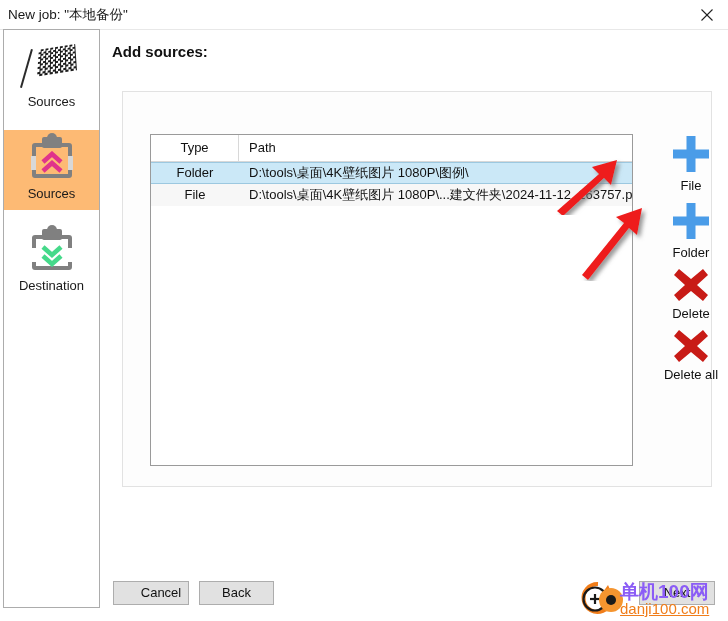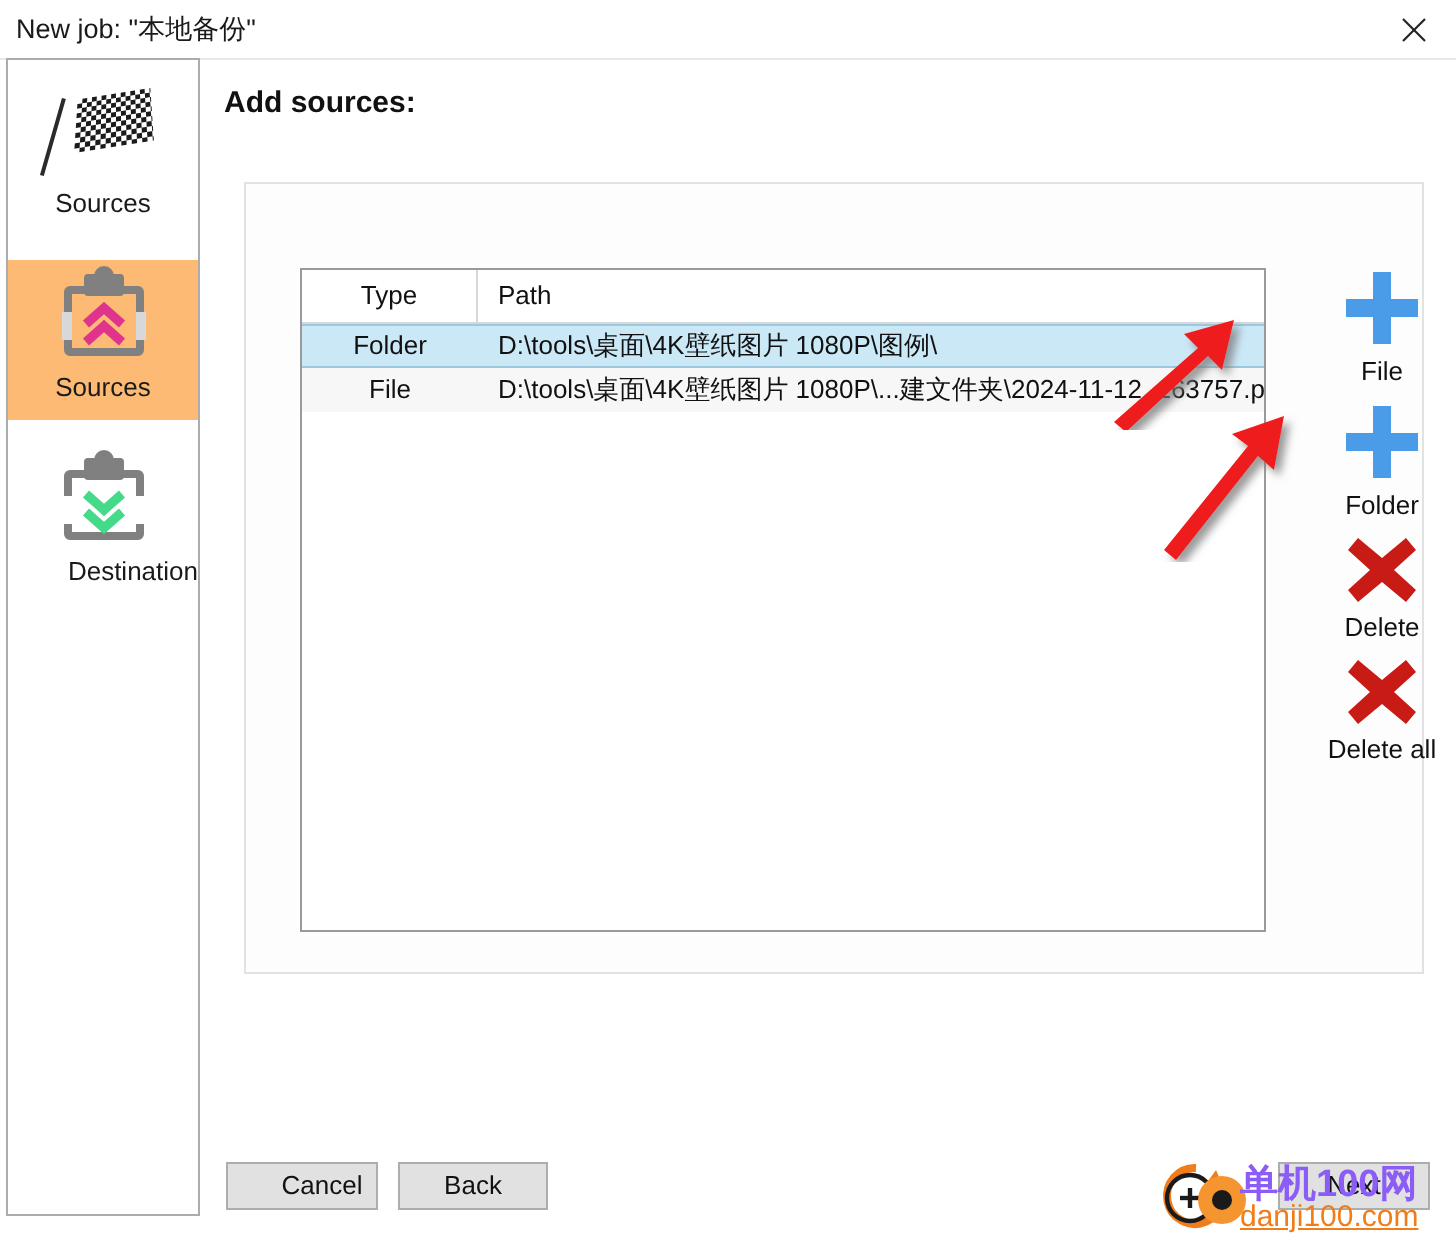--- a/index.html
+++ b/index.html
@@ -66,21 +66,21 @@
     justify-content: center;
   }
   .nav-label {
     font-size: 13px;
     color: #1a1a1a;
     padding-bottom: 7px;
     line-height: 15px;
   }
   #nav-basics      { top: 8px;   height: 80px; }
   #nav-sources     { top: 100px; height: 80px; }
-  #nav-destination { top: 192px; height: 80px; text-align: right; }
+  #nav-destination { top: 192px; height: 80px; }
 
   
   .flag-cloth {
     width: 38px; height: 27px;
     background:
       repeating-conic-gradient(#1b1b1b 0% 25%, #ffffff 0% 50%) 0 0 / 5px 5px;
     transform: skewY(-9deg) perspective(60px) rotateX(12deg);
     border-left: 0;
   }
   .flag-wrap { position: relative; width: 48px; height: 46px; }

